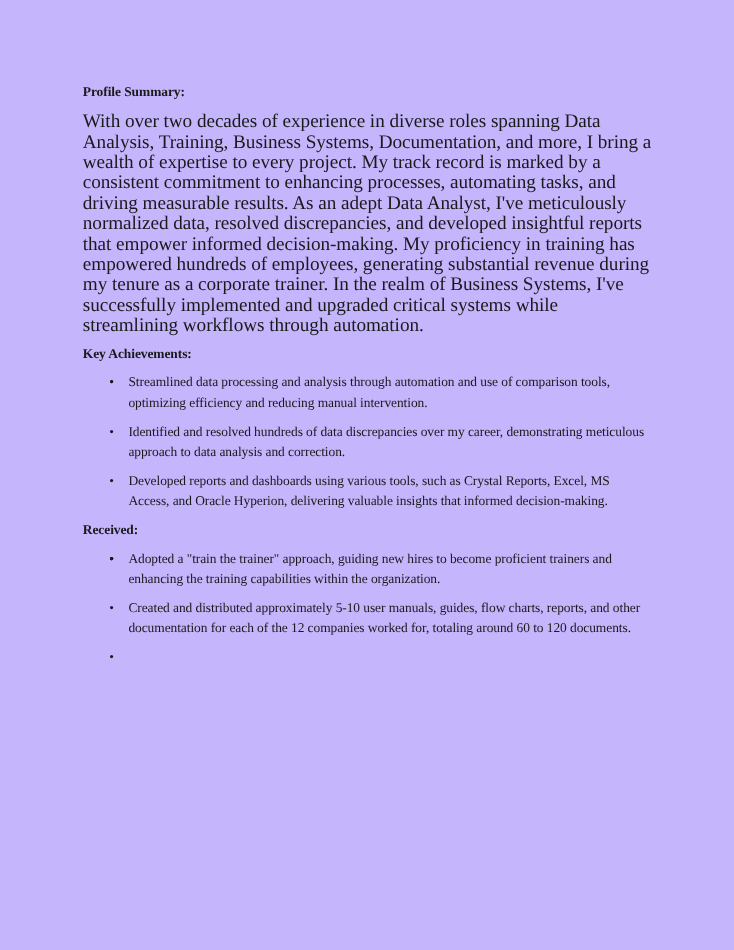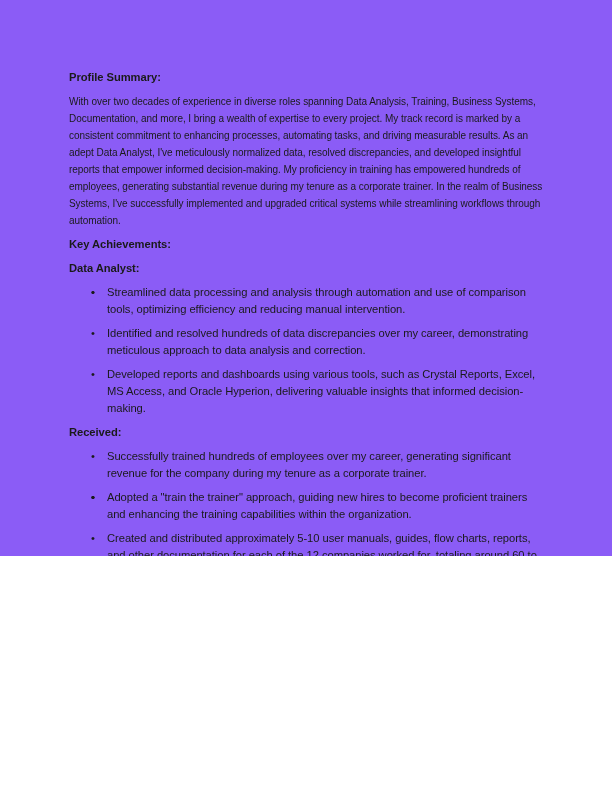--- a/index.html
+++ b/index.html
@@ -3,41 +3,41 @@
 <meta charset="utf-8">
 <style>
   html, body {
     margin: 0;
     padding: 0;
     background: #ffffff;
   }
   .page {
     position: relative;
     width: 612px;
-    height: 556px;
-    background: #8b5cf6;
+    height: 792px;
+    background: #c4b5fd;
     overflow: hidden;
-    font-family: Liberation Sans, sans-serif;
+    font-family: Liberation Serif, serif;
     color: #1a1a1a;
   }
   .content {
     position: absolute;
     left: 69px;
     top: 69px;
     width: 475px;
   }
   .heading {
     font-size: 11.2px;
     font-weight: bold;
     line-height: 17px;
     margin: 0 0 7px 0;
     letter-spacing: -0.05px;
   }
   .para {
-    font-size: 10px;
+    font-size: 16px;
     font-weight: normal;
     line-height: 17px;
     margin: 0 0 7px 0;
     text-align: left;
     letter-spacing: -0.05px;
   }
   ul.bullets {
     list-style: none;
     margin: 0 0 7px 0;
     padding: 0;
@@ -73,21 +73,20 @@
     <div class="section-block">
       <p class="heading">Profile Summary:</p>
       <p class="para">With over two decades of experience in diverse roles spanning Data Analysis, Training, Business Systems, Documentation, and more, I bring a wealth of expertise to every project. My track record is marked by a consistent commitment to enhancing processes, automating tasks, and driving measurable results. As an adept Data Analyst, I've meticulously normalized data, resolved discrepancies, and developed insightful reports that empower informed decision-making. My proficiency in training has empowered hundreds of employees, generating substantial revenue during my tenure as a corporate trainer. In the realm of Business Systems, I've successfully implemented and upgraded critical systems while streamlining workflows through automation.</p>
     </div>
 
     <div class="section-block">
       <p class="heading">Key Achievements:</p>
     </div>
 
     <div class="section-block">
-      <p class="heading">Data Analyst:</p>
       <ul class="bullets">
         <li>
           <span class="bullet-mark">•</span>
         </li>
         <li>
           <span class="bullet-mark">•</span>
           <span>Streamlined data processing and analysis through automation and use of comparison tools, optimizing efficiency and reducing manual intervention.</span>
         </li>
         <li>
           <span class="bullet-mark">•</span>
@@ -98,21 +97,20 @@
           <span>Developed reports and dashboards using various tools, such as Crystal Reports, Excel, MS Access, and Oracle Hyperion, delivering valuable insights that informed decision-making.</span>
         </li>
       </ul>
     </div>
 
     <div class="section-block">
       <p class="heading">Received:</p>
       <ul class="bullets">
         <li>
           <span class="bullet-mark">•</span>
-          <span>Successfully trained hundreds of employees over my career, generating significant revenue for the company during my tenure as a corporate trainer.</span>
         </li>
         <li>
           <span class="bullet-mark">•</span>
         </li>
         <li>
           <span class="bullet-mark">•</span>
         </li>
         <li>
           <span class="bullet-mark">•</span>
           <span>Adopted a "train the trainer" approach, guiding new hires to become proficient trainers and enhancing the training capabilities within the organization.</span>

